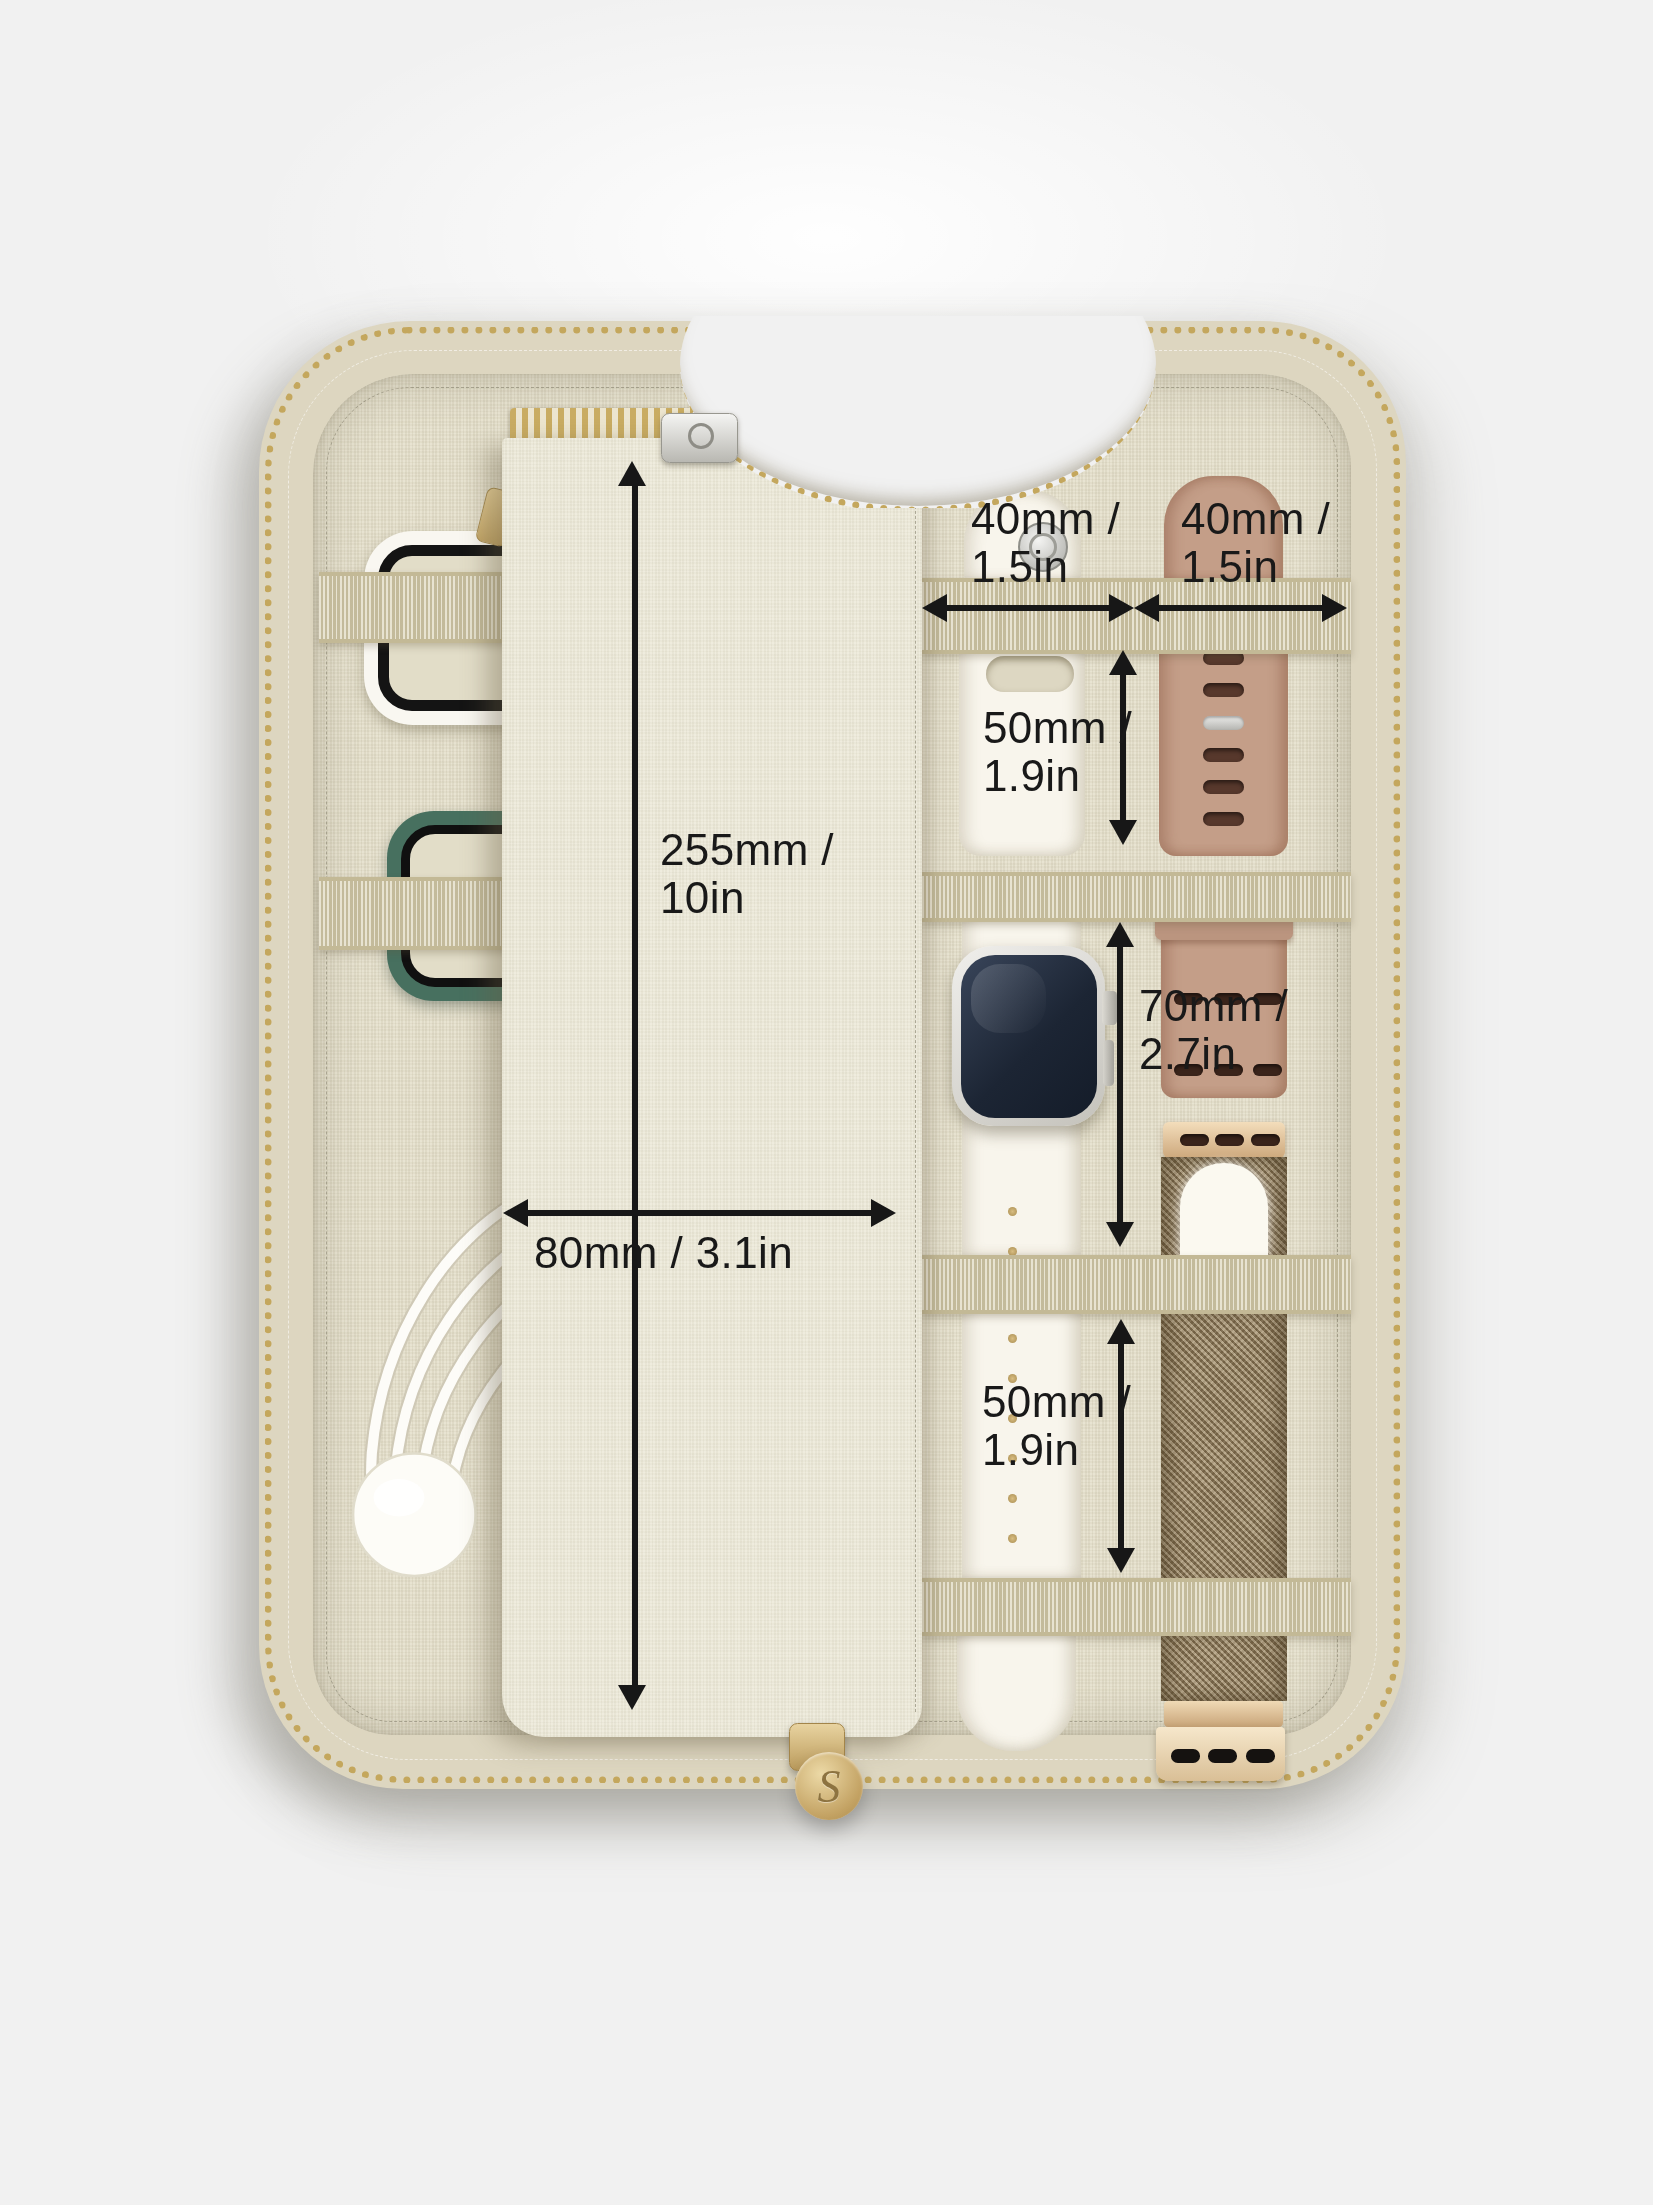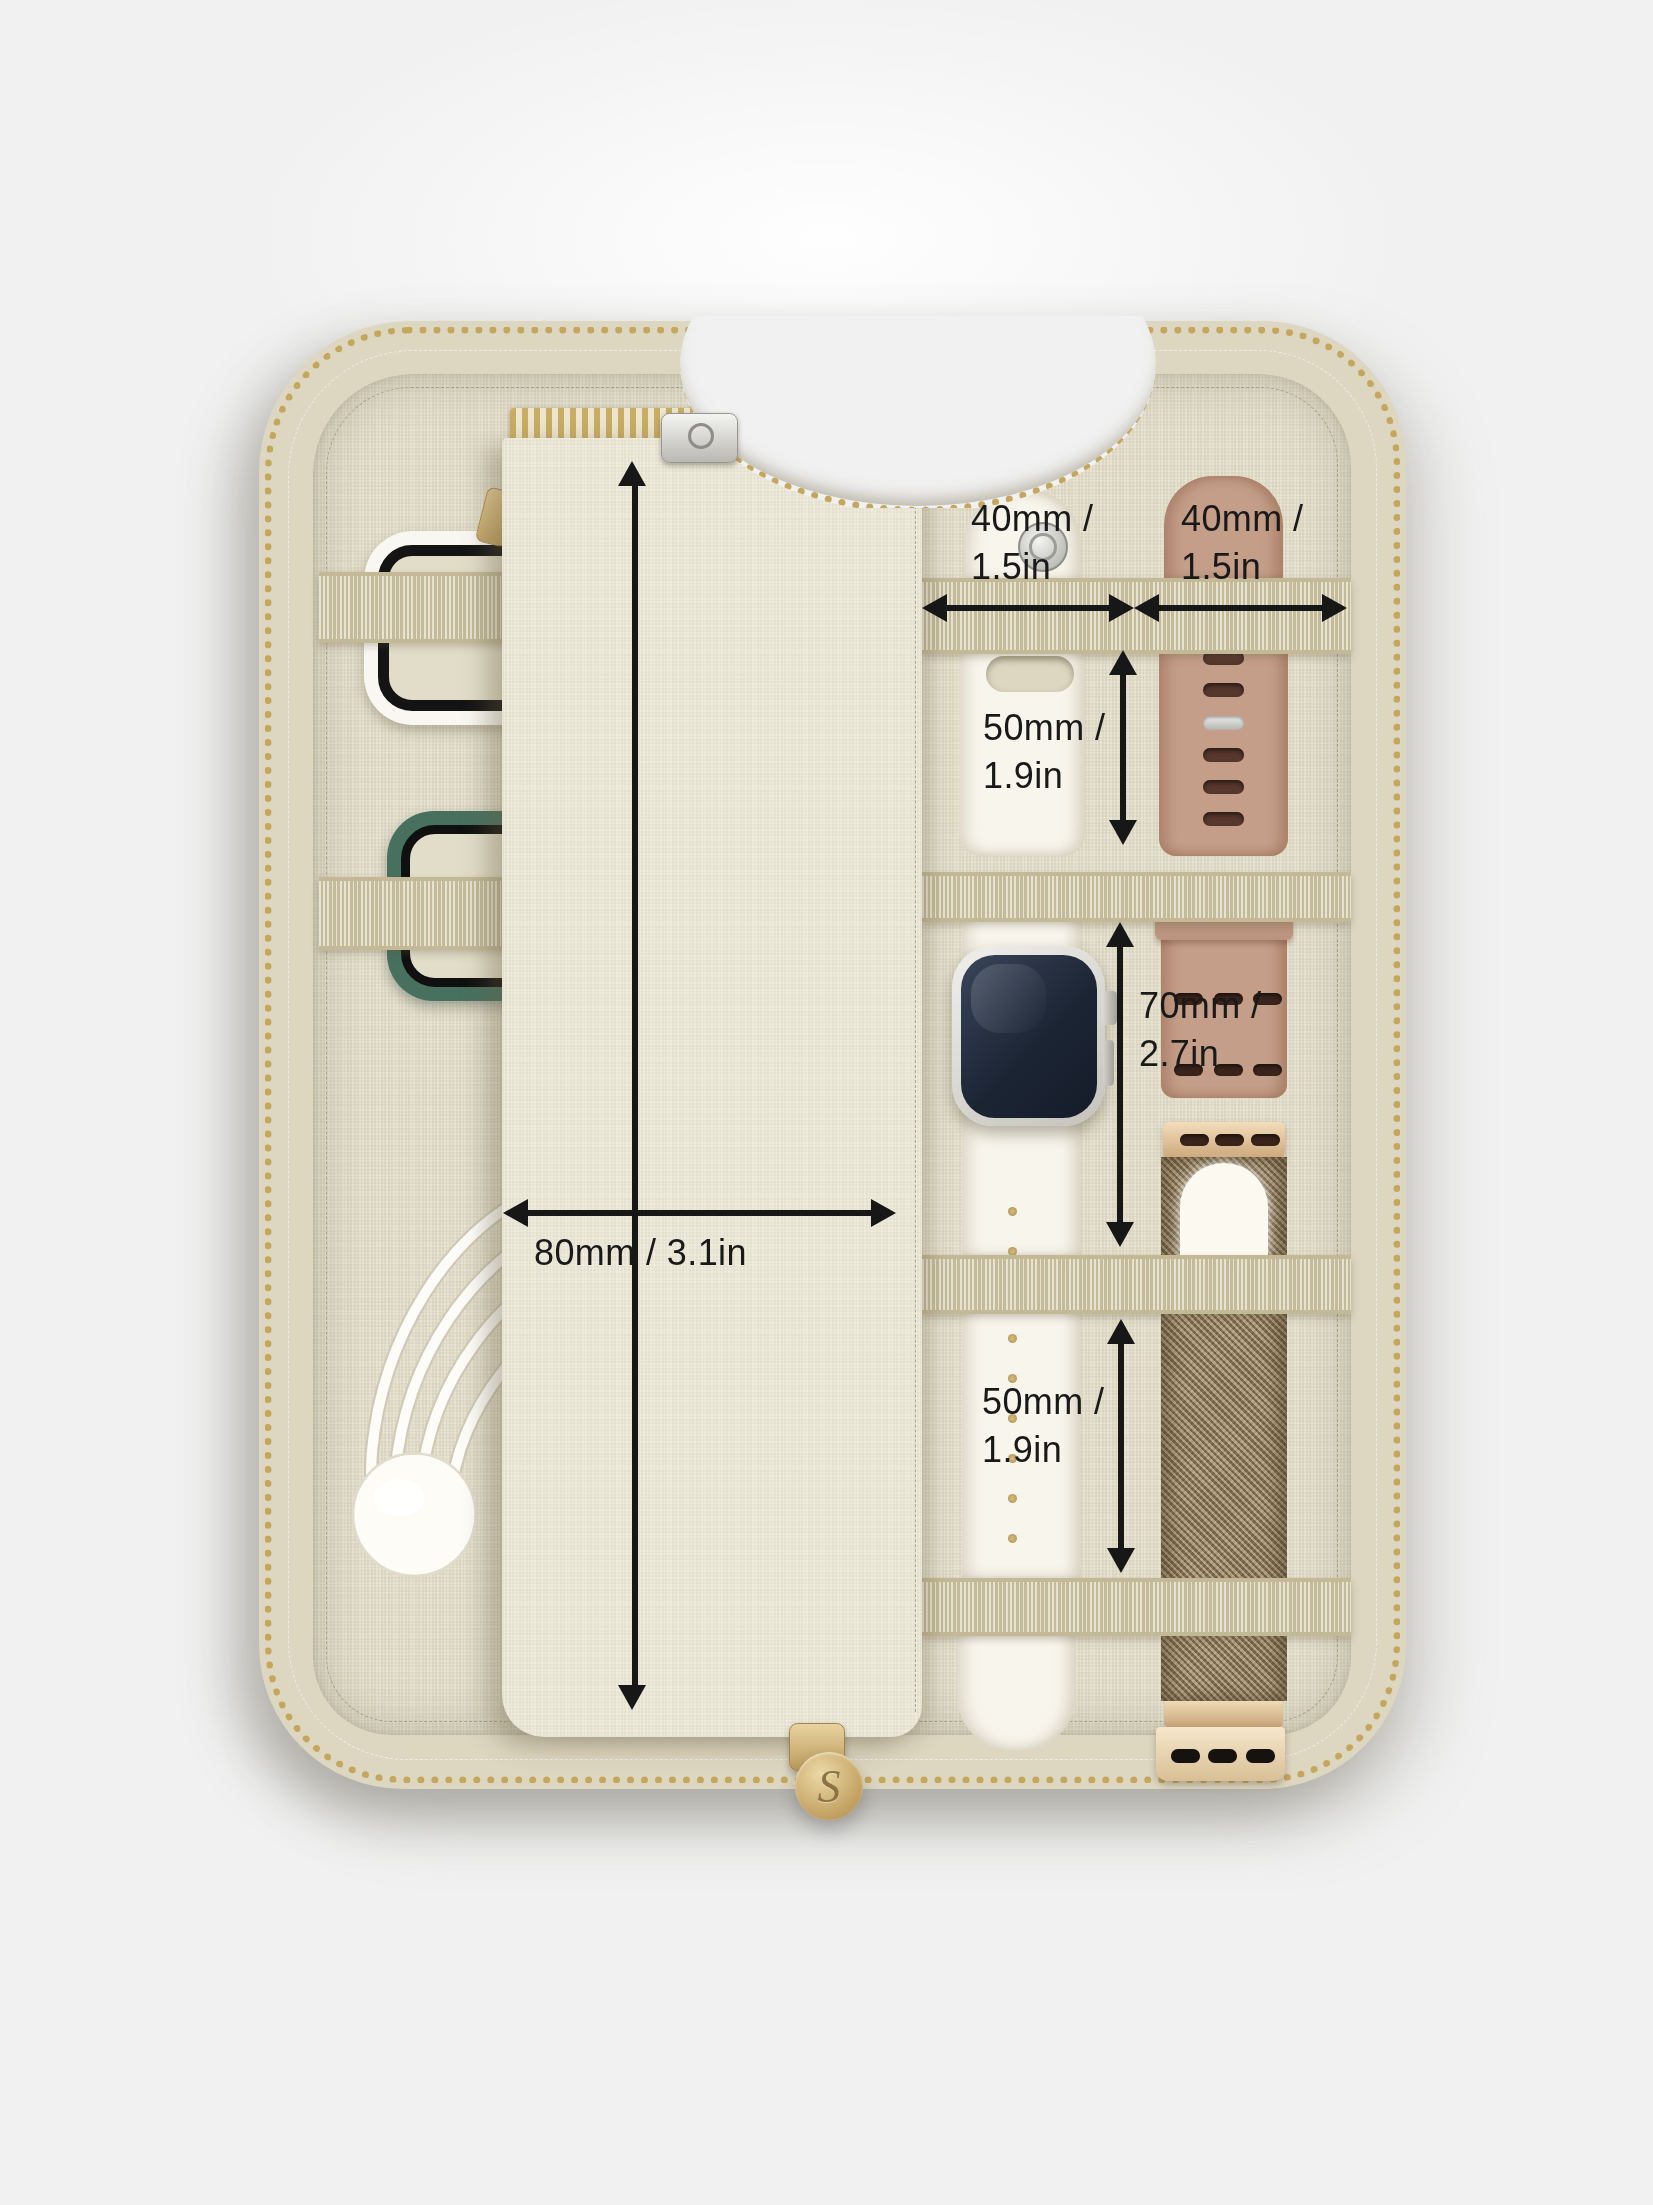--- a/index.html
+++ b/index.html
@@ -135,21 +135,21 @@
 
   
   .line-v{position:absolute;width:6px;background:#171717;z-index:8;}
   .line-h{position:absolute;height:6px;background:#171717;z-index:8;}
   .tri{position:absolute;width:0;height:0;border-style:solid;z-index:8;}
   .t-up{border-width:0 14.4px 25.5px 14.4px;border-color:transparent transparent #171717 transparent;}
   .t-dn{border-width:25.5px 14.4px 0 14.4px;border-color:#171717 transparent transparent transparent;}
   .t-lf{border-width:14.4px 25.5px 14.4px 0;border-color:transparent #171717 transparent transparent;}
   .t-rt{border-width:14.4px 0 14.4px 25.5px;border-color:transparent transparent transparent #171717;}
 
-  .lbl{position:absolute;white-space:nowrap;font-size:36px;line-height:48px;color:#191919;
+  .lbl{position:absolute;white-space:nowrap;font-size:44px;line-height:48px;color:#191919;
        letter-spacing:0.4px;z-index:8;}
   .lbl-255{left:660px;top:826px;}
   .lbl-80{left:534px;top:1229px;}
   .lbl-40L{left:971px;top:495px;}
   .lbl-40R{left:1181px;top:495px;}
   .lbl-50T{left:983px;top:704px;}
   .lbl-70{left:1139px;top:982px;}
   .lbl-50B{left:982px;top:1378px;}
 
   
@@ -279,20 +279,24 @@
   <div class="tri t-dn" style="left:1109px;top:820px"></div>
 
   <div class="tri t-up" style="left:1106px;top:922px"></div>
   <div class="line-v" style="left:1117px;top:945px;height:280px"></div>
   <div class="tri t-dn" style="left:1106px;top:1222px"></div>
 
   <div class="tri t-up" style="left:1107px;top:1319px"></div>
   <div class="line-v" style="left:1118px;top:1342px;height:209px"></div>
   <div class="tri t-dn" style="left:1107px;top:1548px"></div>
 
+  <div class="lbl lbl-255">
+    <div>255mm /</div>
+    <div>10in</div>
+  </div>
   <div class="lbl lbl-80">80mm / 3.1in</div>
   <div class="lbl lbl-40L">
     <div>40mm /</div>
     <div>1.5in</div>
   </div>
   <div class="lbl lbl-40R">
     <div>40mm /</div>
     <div>1.5in</div>
   </div>
   <div class="lbl lbl-50T">

